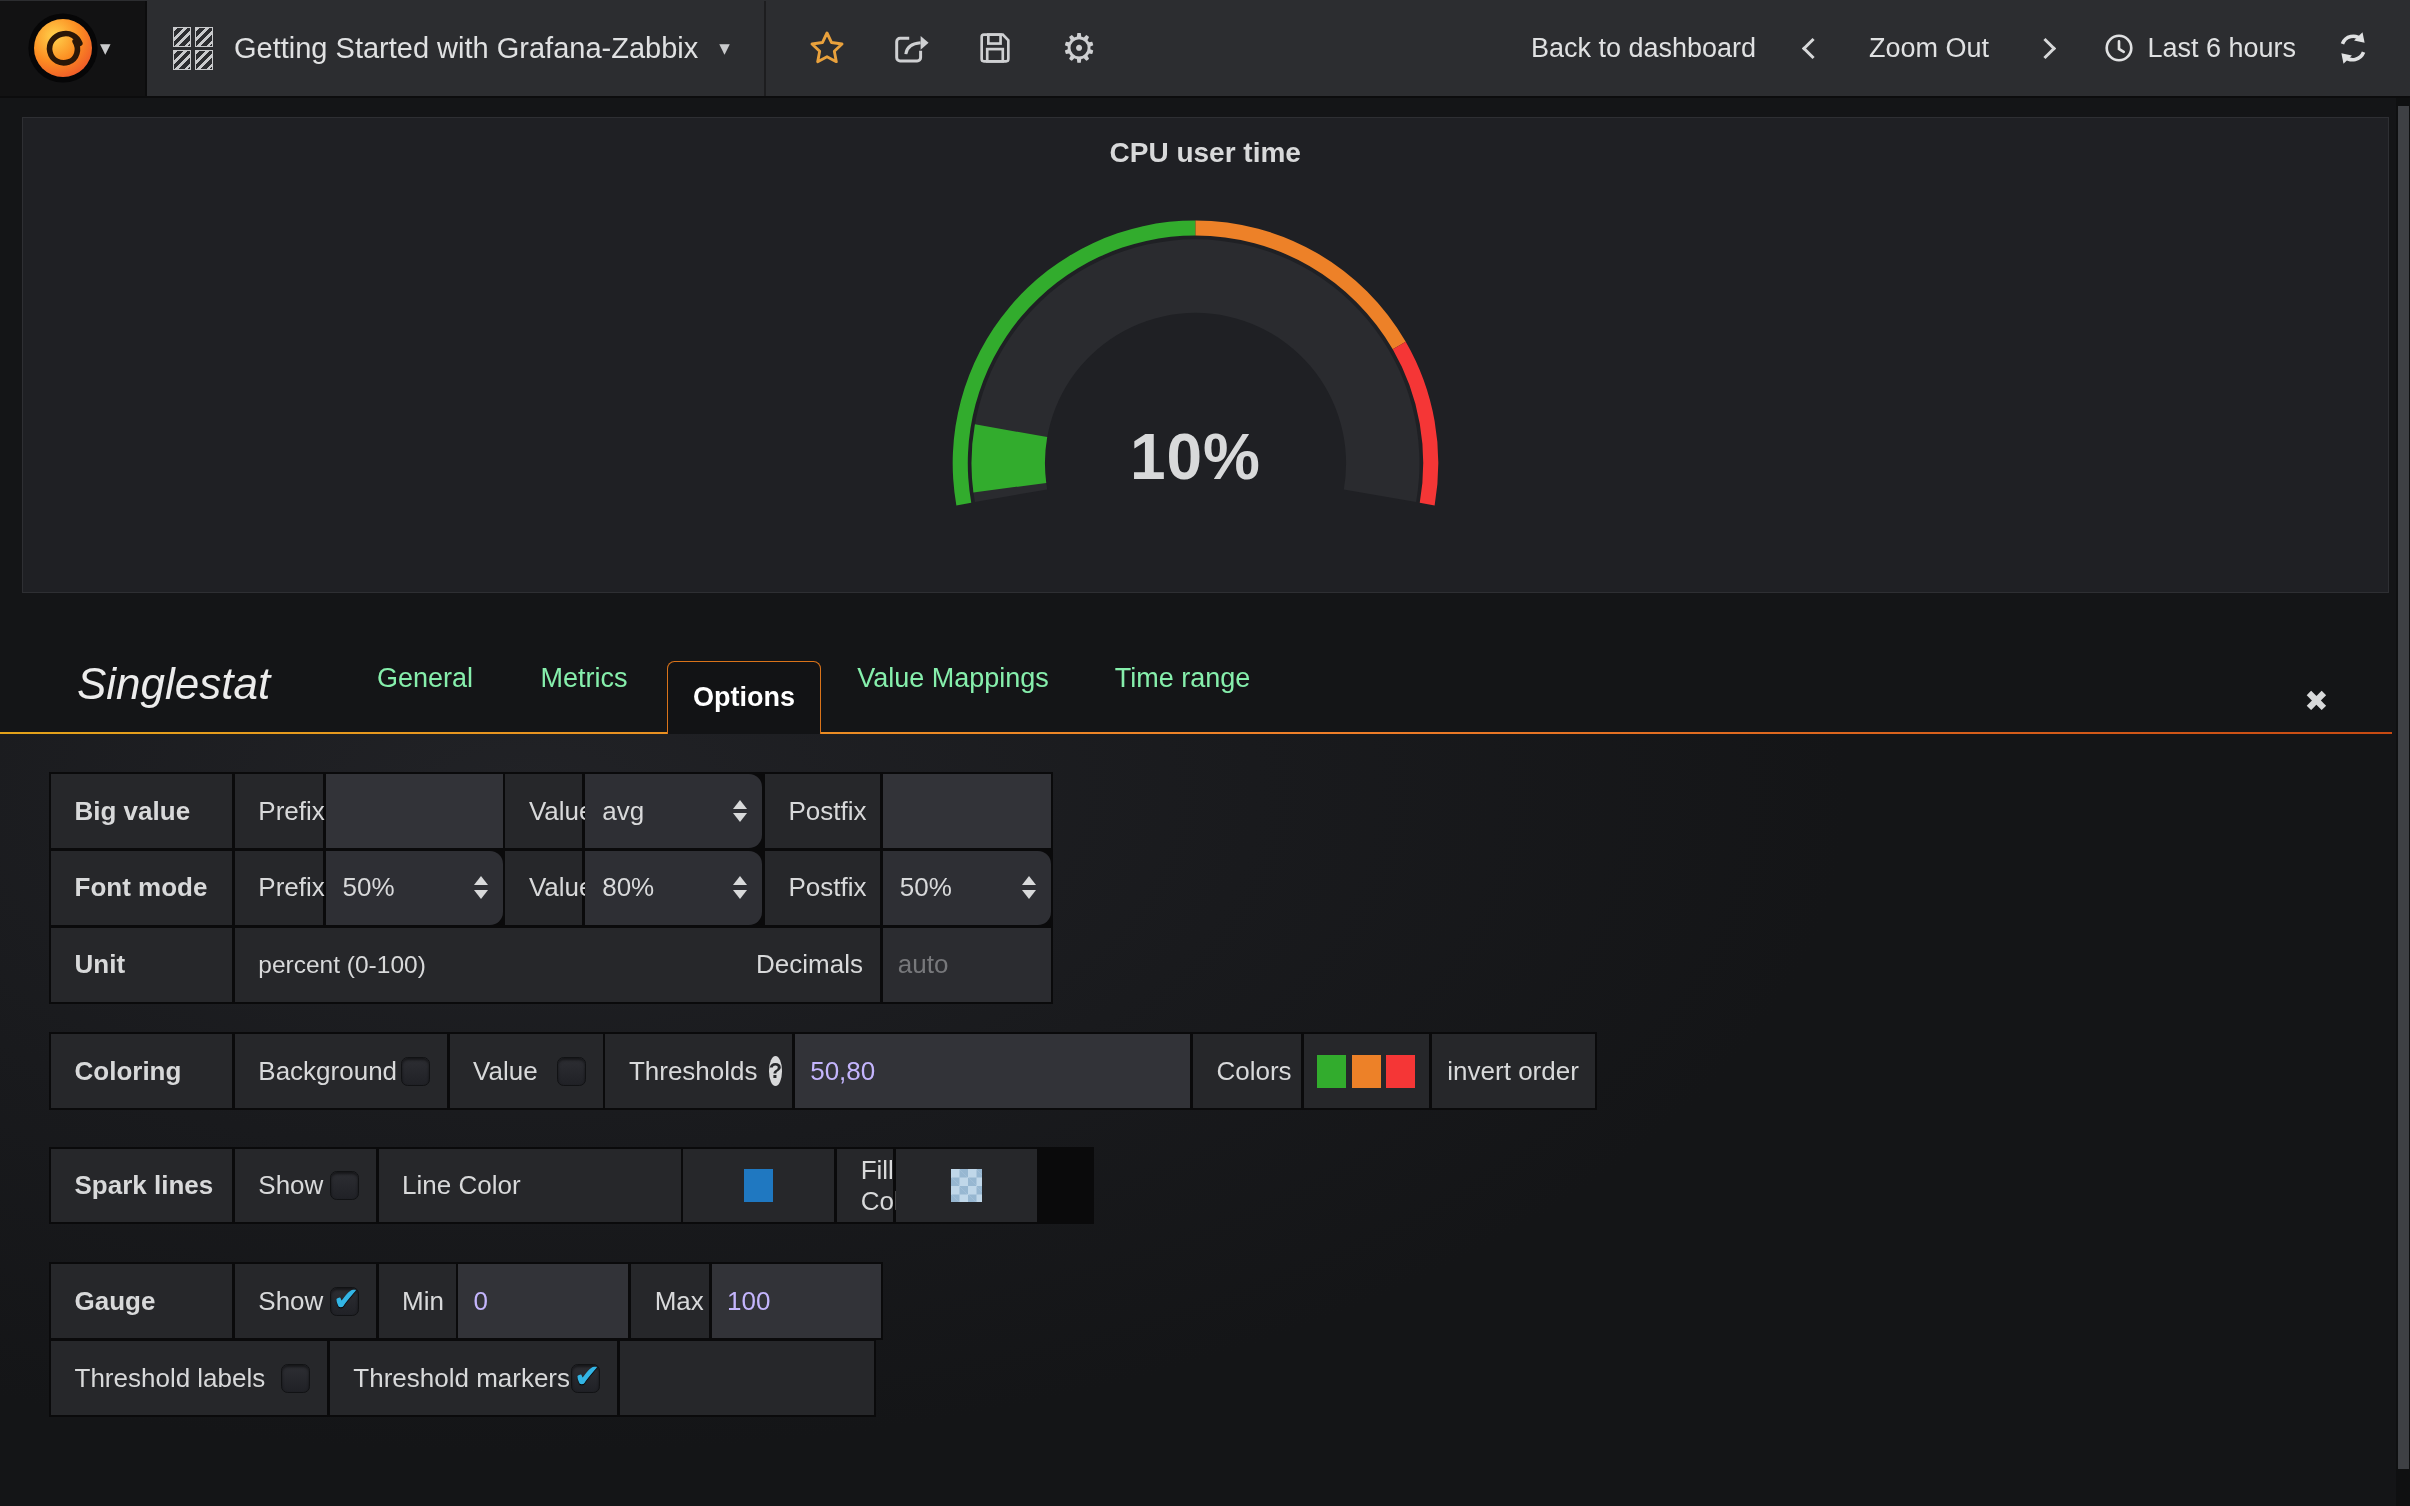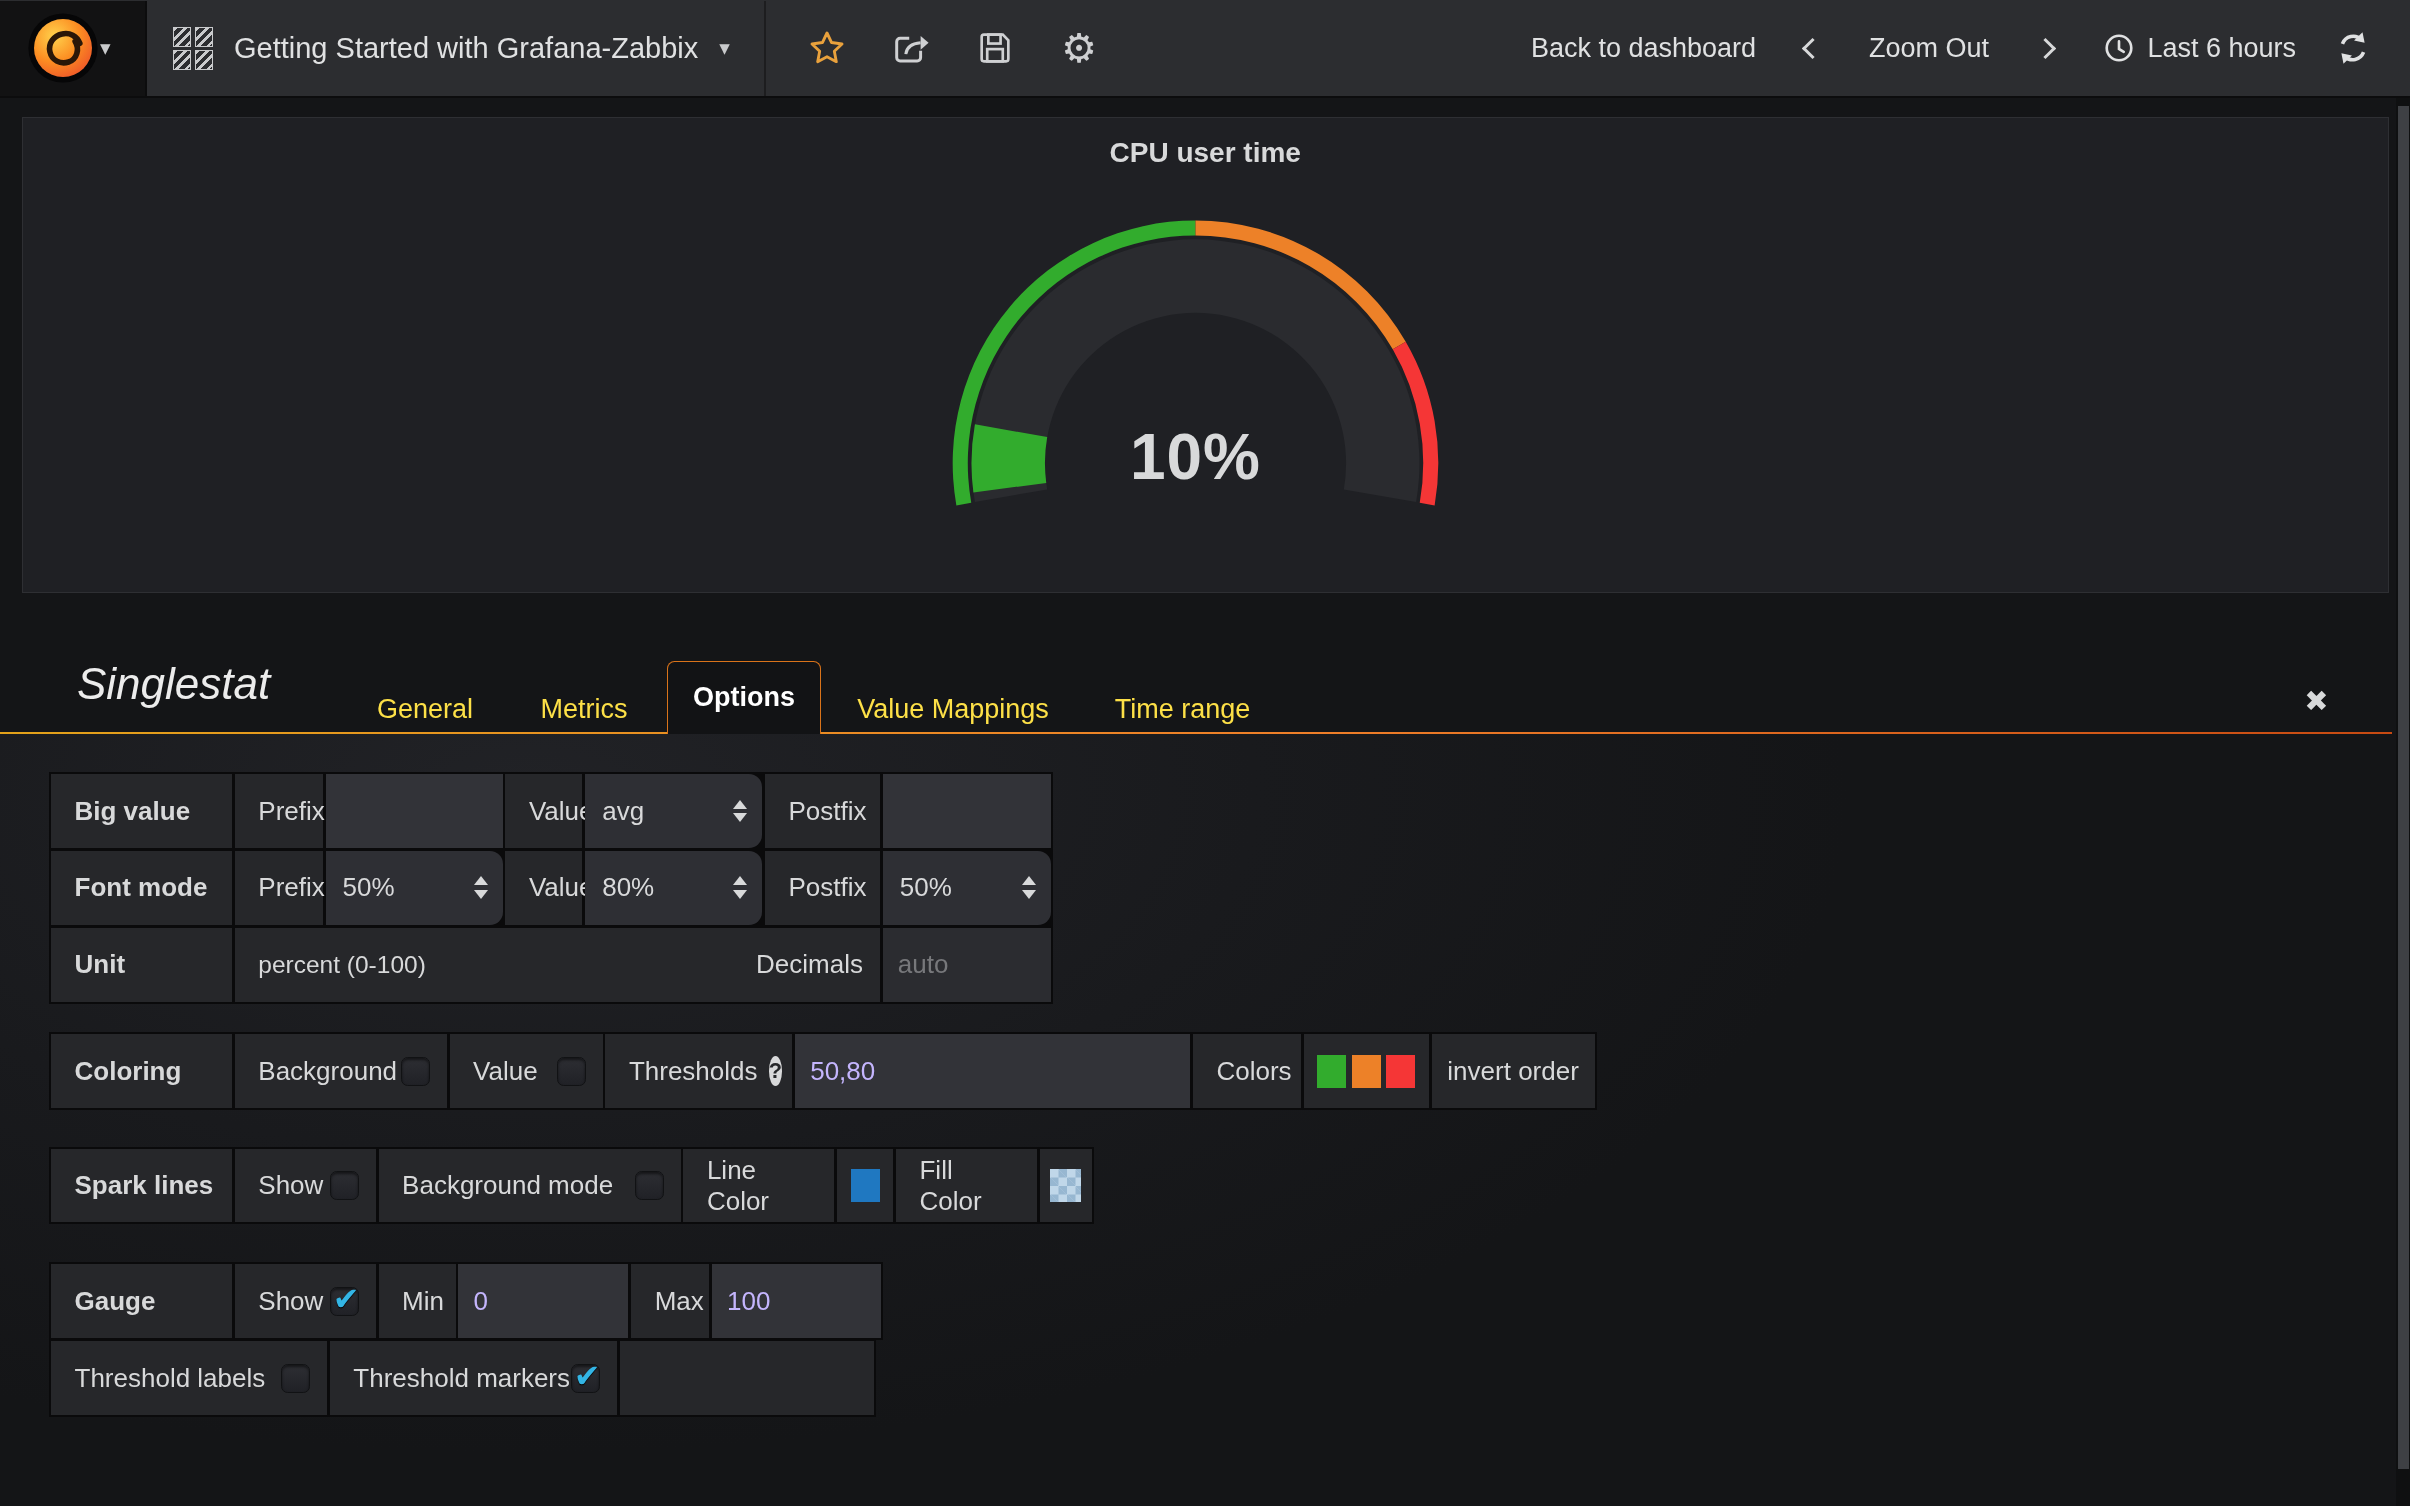--- a/index.html
+++ b/index.html
@@ -36,21 +36,21 @@
   .panel{position:absolute;left:21.7px;top:117px;width:2367px;height:476px;background:#1f2024;
          border:1.9px solid #2e2f33;}
   .panel-title{position:absolute;left:21.7px;top:137px;width:2367px;text-align:center;
                font-size:28px;font-weight:bold;color:#d8d9da;cursor:pointer;}
   .gauge-svg{position:absolute;left:932px;top:211px;}
   .gauge-value{position:absolute;left:932px;top:420px;width:527px;text-align:center;
                font-size:64px;font-weight:bold;color:#d8d9da;letter-spacing:0.9px;}
 
   
   .editor-title{position:absolute;left:77px;top:659px;font-size:44px;font-style:italic;color:#ececec;}
-  .tab{position:absolute;top:681px;height:56px;line-height:56px;font-size:27px;color:#fde047;
+  .tab{position:absolute;top:650px;height:56px;line-height:56px;font-size:27px;color:#86efac;
        text-align:center;cursor:pointer;}
   .tab-general{left:373px;width:104px;}
   .tab-metrics{left:532px;width:104px;}
   .tab-valuemappings{left:852px;width:202px;}
   .tab-timerange{left:1111px;width:143px;}
   .tab-active{position:absolute;left:667px;top:661px;width:154px;height:73px;line-height:70px;
               background:#121315;border:1.9px solid #d9731a;border-bottom:none;border-radius:7.5px 7.5px 0 0;
               font-size:27px;color:#ffffff;text-align:center;cursor:pointer;z-index:2;font-weight:bold;}
   .tabs-underline{position:absolute;left:0;top:732px;width:2392px;height:2.8px;
                   background:linear-gradient(to right,#e3a21a,#ef7f29 55%,#c74a12);}
@@ -276,24 +276,20 @@
     </div>
     <div class="cell center link-cell">invert order</div>
   </div>
 
   <div class="ftable t3">
     <div class="cell key">Spark lines</div>
     <div class="cell split">
       <span>Show</span>
       <span class="cb"></span>
     </div>
-    <div class="cell split">
-      <span>Background mode</span>
-      <span class="cb"></span>
-    </div>
     <div class="cell">Line Color</div>
     <div class="cell center">
       <span class="swatch" style="background: rgb(31, 120, 193);"></span>
     </div>
     <div class="cell">Fill Color</div>
     <div class="cell center">
       <span class="checker"></span>
     </div>
   </div>
 

